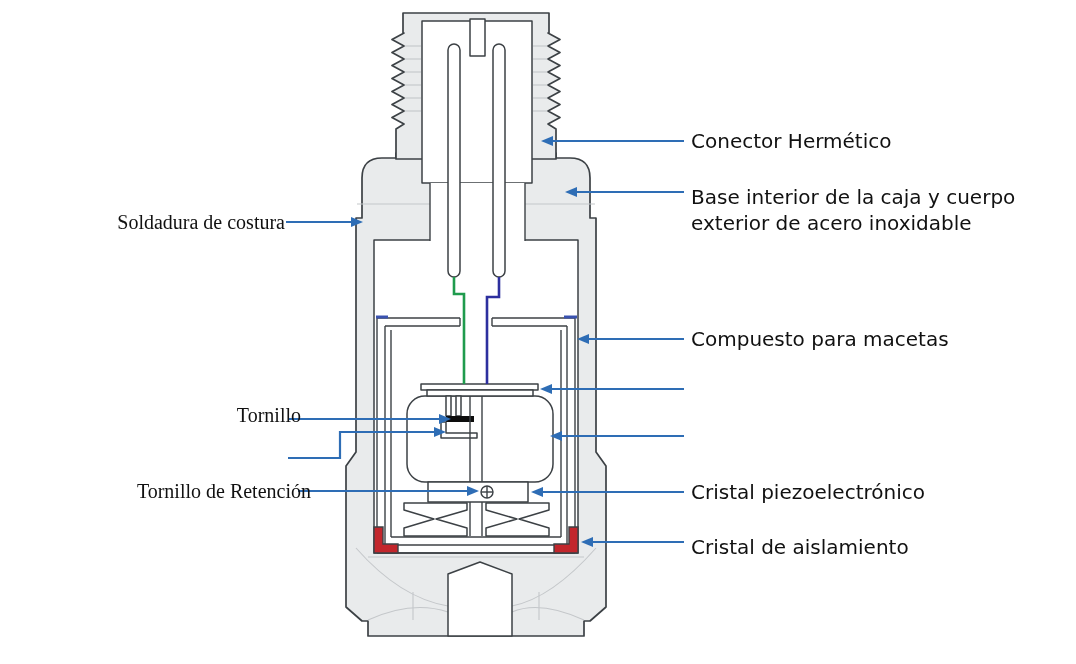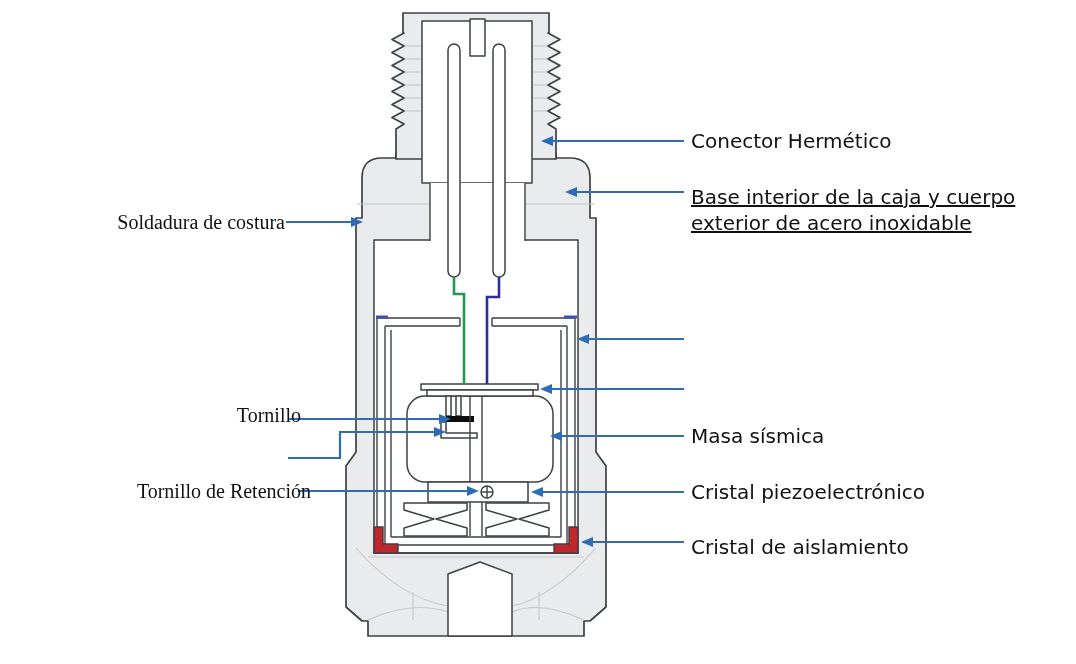--- a/index.html
+++ b/index.html
@@ -33,21 +33,21 @@
   .wireb{stroke:var(--wire-blue);stroke-width:2.6;fill:none;}
   .ring{fill:var(--insulation-ring);stroke:var(--outline);stroke-width:1.4;}
   .tick{stroke:var(--solder-tick);stroke-width:3;fill:none;}
   .blackpart{fill:#0d0d0d;stroke:none;}
   .lbl{
     position:absolute;
     font-size:20px;line-height:26px;
     color:var(--label-color);
     white-space:nowrap;
   }
-  .lbl.wrap{white-space:normal;text-decoration:underline;}
+  .lbl.wrap{white-space:normal;}
   .lbl.rightalign{text-align:right;font-family:Liberation Serif, serif;}
 </style>
 </head>
 <body>
 
 <div class="stage">
 
   <svg width="1076" height="664" viewBox="0 0 1076 664">
 
     <g>
@@ -213,20 +213,20 @@
       </g>
       <g>
         <line class="arrow" x1="298" y1="491" x2="469" y2="491"></line>
         <polygon class="ahead" points="479,491 467,486 467,496"></polygon>
       </g>
     </g>
   </svg>
 
   <div class="lbl" style="left:691px;top:128px">Conector Hermético</div>
   <div class="lbl wrap" style="left:691px;top:184px;width:382px">Base interior de la caja y cuerpo exterior de acero inoxidable</div>
-  <div class="lbl" style="left:691px;top:423px">Masa sísmica</div>
+  <div class="lbl" style="left:691px;top:326px">Compuesto para macetas</div>
   <div class="lbl" style="left:691px;top:479px">Cristal piezoelectrónico</div>
   <div class="lbl" style="left:691px;top:534px">Cristal de aislamiento</div>
 
   <div class="lbl rightalign" style="right:809px;top:209px">Soldadura de costura</div>
   <div class="lbl rightalign" style="right:793px;top:402px">Tornillo</div>
   <div class="lbl rightalign" style="right:783px;top:478px">Tornillo de Retención</div>
 </div>
 
 </body></html>

